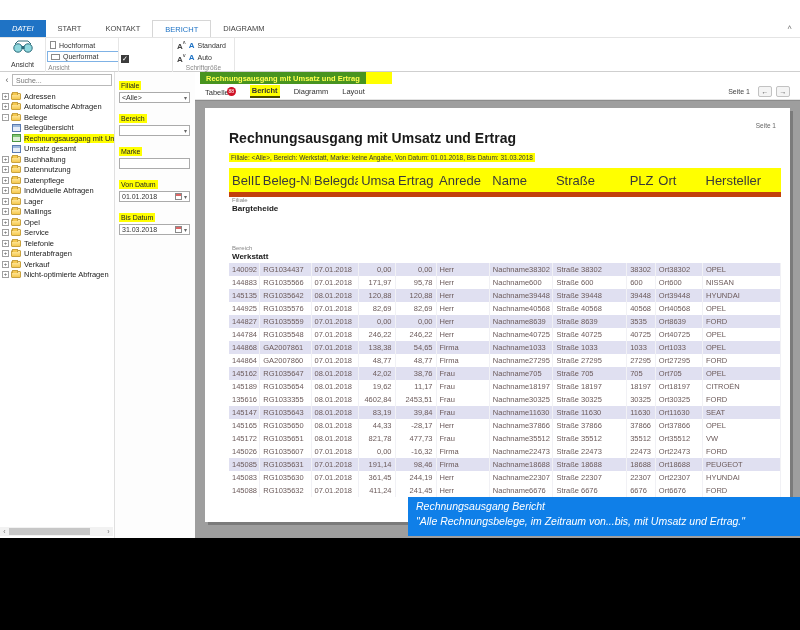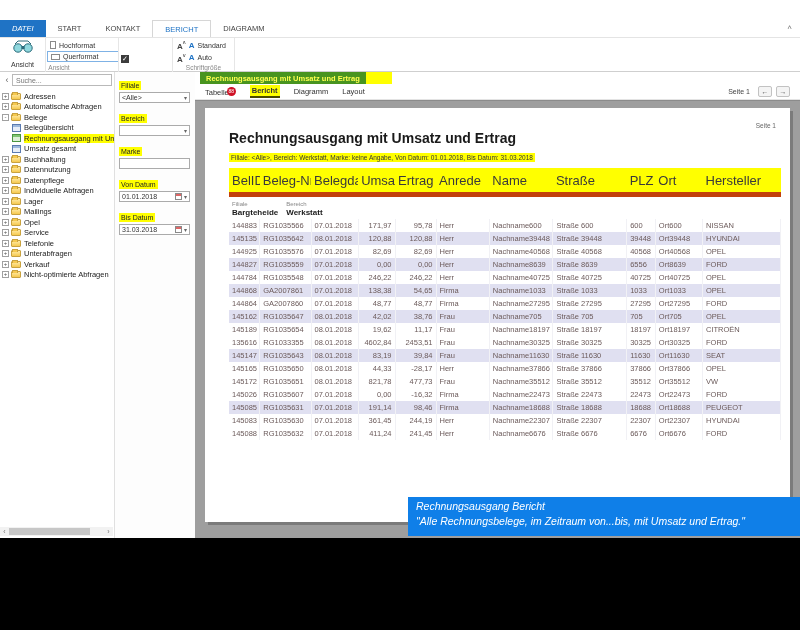--- a/index.html
+++ b/index.html
@@ -98,21 +98,21 @@
   .pagenum { position:absolute; right:14px; top:14px; font-size:6.5px; color:#666; }
   .rtitle { font-size:14px; font-weight:bold; color:#1a1a1a; font-family:"Liberation Sans", sans-serif; }
   .rsub { display:inline-block; background:#ffff00; font-size:6.5px; color:#333; margin-top:6px; padding:1px 2px; }
 
   table.report { border-collapse:collapse; table-layout:fixed; width:552px; margin-top:4px; }
   table.report th { background:#ffff00; font-size:13px; font-weight:normal; color:#3a3a3a; text-align:left; padding:5px 3px 4px; border-bottom:5px solid #c2410c; white-space:nowrap; overflow:hidden; }
   table.report td { font-size:7.5px; color:#6b5a5a; padding:0 3px; height:13px; line-height:13px; white-space:nowrap; overflow:hidden; border-right:1px solid rgba(120,120,160,0.10); }
   table.report tr.odd td { background:#e0e0f1; }
   table.report td.num { text-align:right; }
   tr.grouprow td { height:24px; background:#fff !important; border-right:none; vertical-align:bottom; padding-bottom:2px; }
-  .gwrap { display:flex; gap:8px; }
+  .gwrap { display:flex; gap:32px;flex-direction:column; }
   .gcol .glab { display:block; font-size:6px; color:#888; line-height:7px; }
   .gcol .gval { display:block; font-size:8px; font-weight:bold; color:#1a1a1a; line-height:9px; }
 
   
   .annotation { position:absolute; left:408px; top:497px; width:392px; height:39px; background:#0f7fe8; color:#fff; font-style:italic; font-size:10.5px; line-height:1.45; padding:2px 8px; z-index:50; }
 
   
   .bino { display:block; margin:0 auto; }
 </style>
 </head>
@@ -387,20 +387,33 @@
                           <span class="glab">Filiale</span>
                           <span class="gval">Bargteheide</span>
                         </span>
                         <span class="gcol">
                           <span class="glab">Bereich</span>
                           <span class="gval">Werkstatt</span>
                         </span>
                       </div>
                     </td>
                   </tr>
+                  <tr class="odd">
+                    <td>140092</td>
+                    <td>RG1034437</td>
+                    <td>07.01.2018</td>
+                    <td class="num">0,00</td>
+                    <td class="num">0,00</td>
+                    <td>Herr</td>
+                    <td>Nachname38302</td>
+                    <td>Straße 38302</td>
+                    <td>38302</td>
+                    <td>Ort38302</td>
+                    <td>OPEL</td>
+                  </tr>
                   <tr class="">
                     <td>144883</td>
                     <td>RG1035566</td>
                     <td>07.01.2018</td>
                     <td class="num">171,97</td>
                     <td class="num">95,78</td>
                     <td>Herr</td>
                     <td>Nachname600</td>
                     <td>Straße 600</td>
                     <td>600</td>
@@ -435,21 +448,21 @@
                   </tr>
                   <tr class="odd">
                     <td>144827</td>
                     <td>RG1035559</td>
                     <td>07.01.2018</td>
                     <td class="num">0,00</td>
                     <td class="num">0,00</td>
                     <td>Herr</td>
                     <td>Nachname8639</td>
                     <td>Straße 8639</td>
-                    <td>6556</td>
+                    <td>3535</td>
                     <td>Ort8639</td>
                     <td>FORD</td>
                   </tr>
                   <tr class="">
                     <td>144784</td>
                     <td>RG1035548</td>
                     <td>07.01.2018</td>
                     <td class="num">246,22</td>
                     <td class="num">246,22</td>
                     <td>Herr</td>

